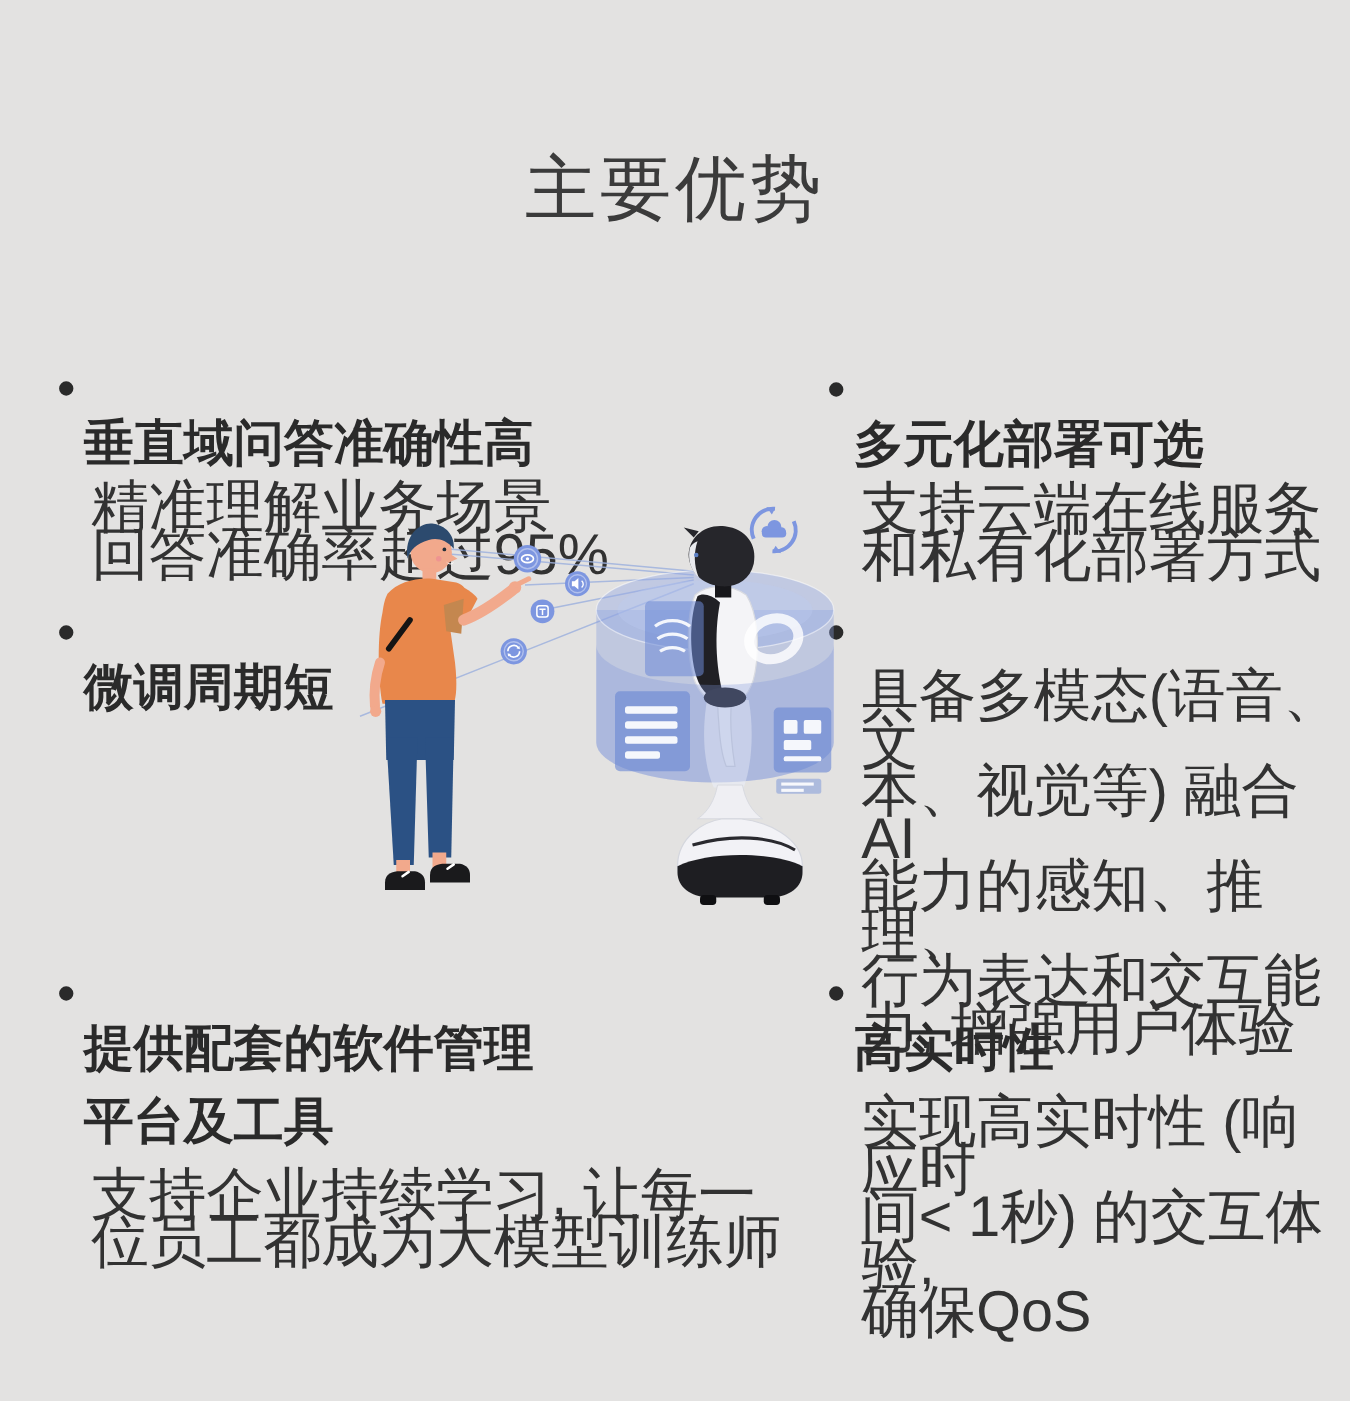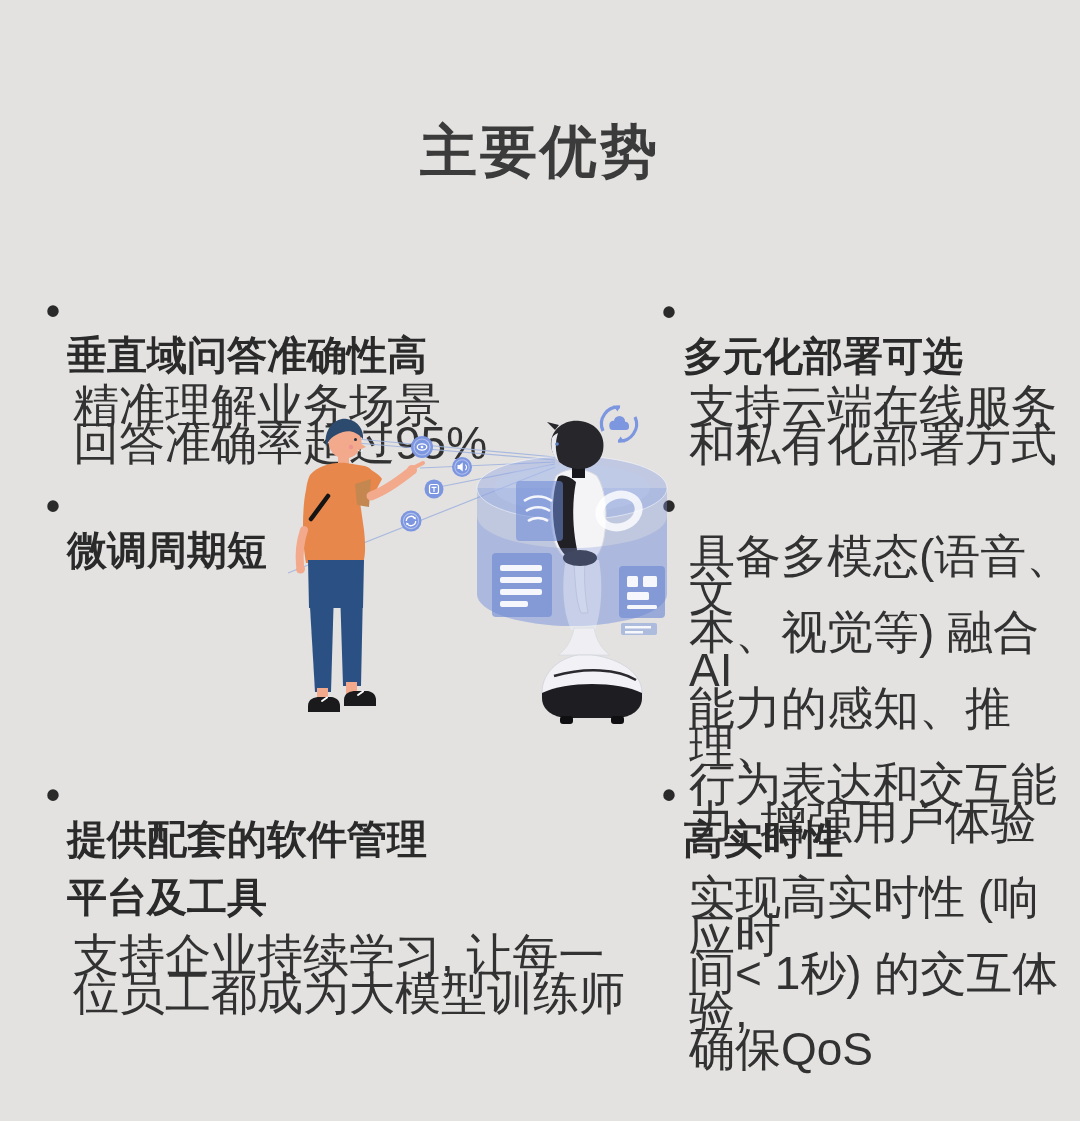--- a/index.html
+++ b/index.html
@@ -4,21 +4,21 @@
 <style>
   html,body{margin:0;padding:0;}
   body{
     width:1080px;height:1121px;position:relative;overflow:hidden;
     background:#e3e2e1;
     font-family:"Liberation Sans","DejaVu Sans",sans-serif;
     color:#303030;
   }
   .title{
     position:absolute;top:122px;left:0;width:100%;
-    text-align:center;font-size:57px;font-weight:700;color:#3b3b3b;
+    text-align:center;font-size:57px;font-weight:400;color:#3b3b3b;
     letter-spacing:3px;line-height:1.05;
   }
   .item{position:absolute;}
   .head{
     display:flex;align-items:flex-start;
     font-size:40px;font-weight:700;color:#2a2a2a;line-height:1.45;
     white-space:pre-line;
   }
   .bullet{margin-right:7px;flex:0 0 auto;}
   .htext{white-space:pre-line;margin-top:44px;}

